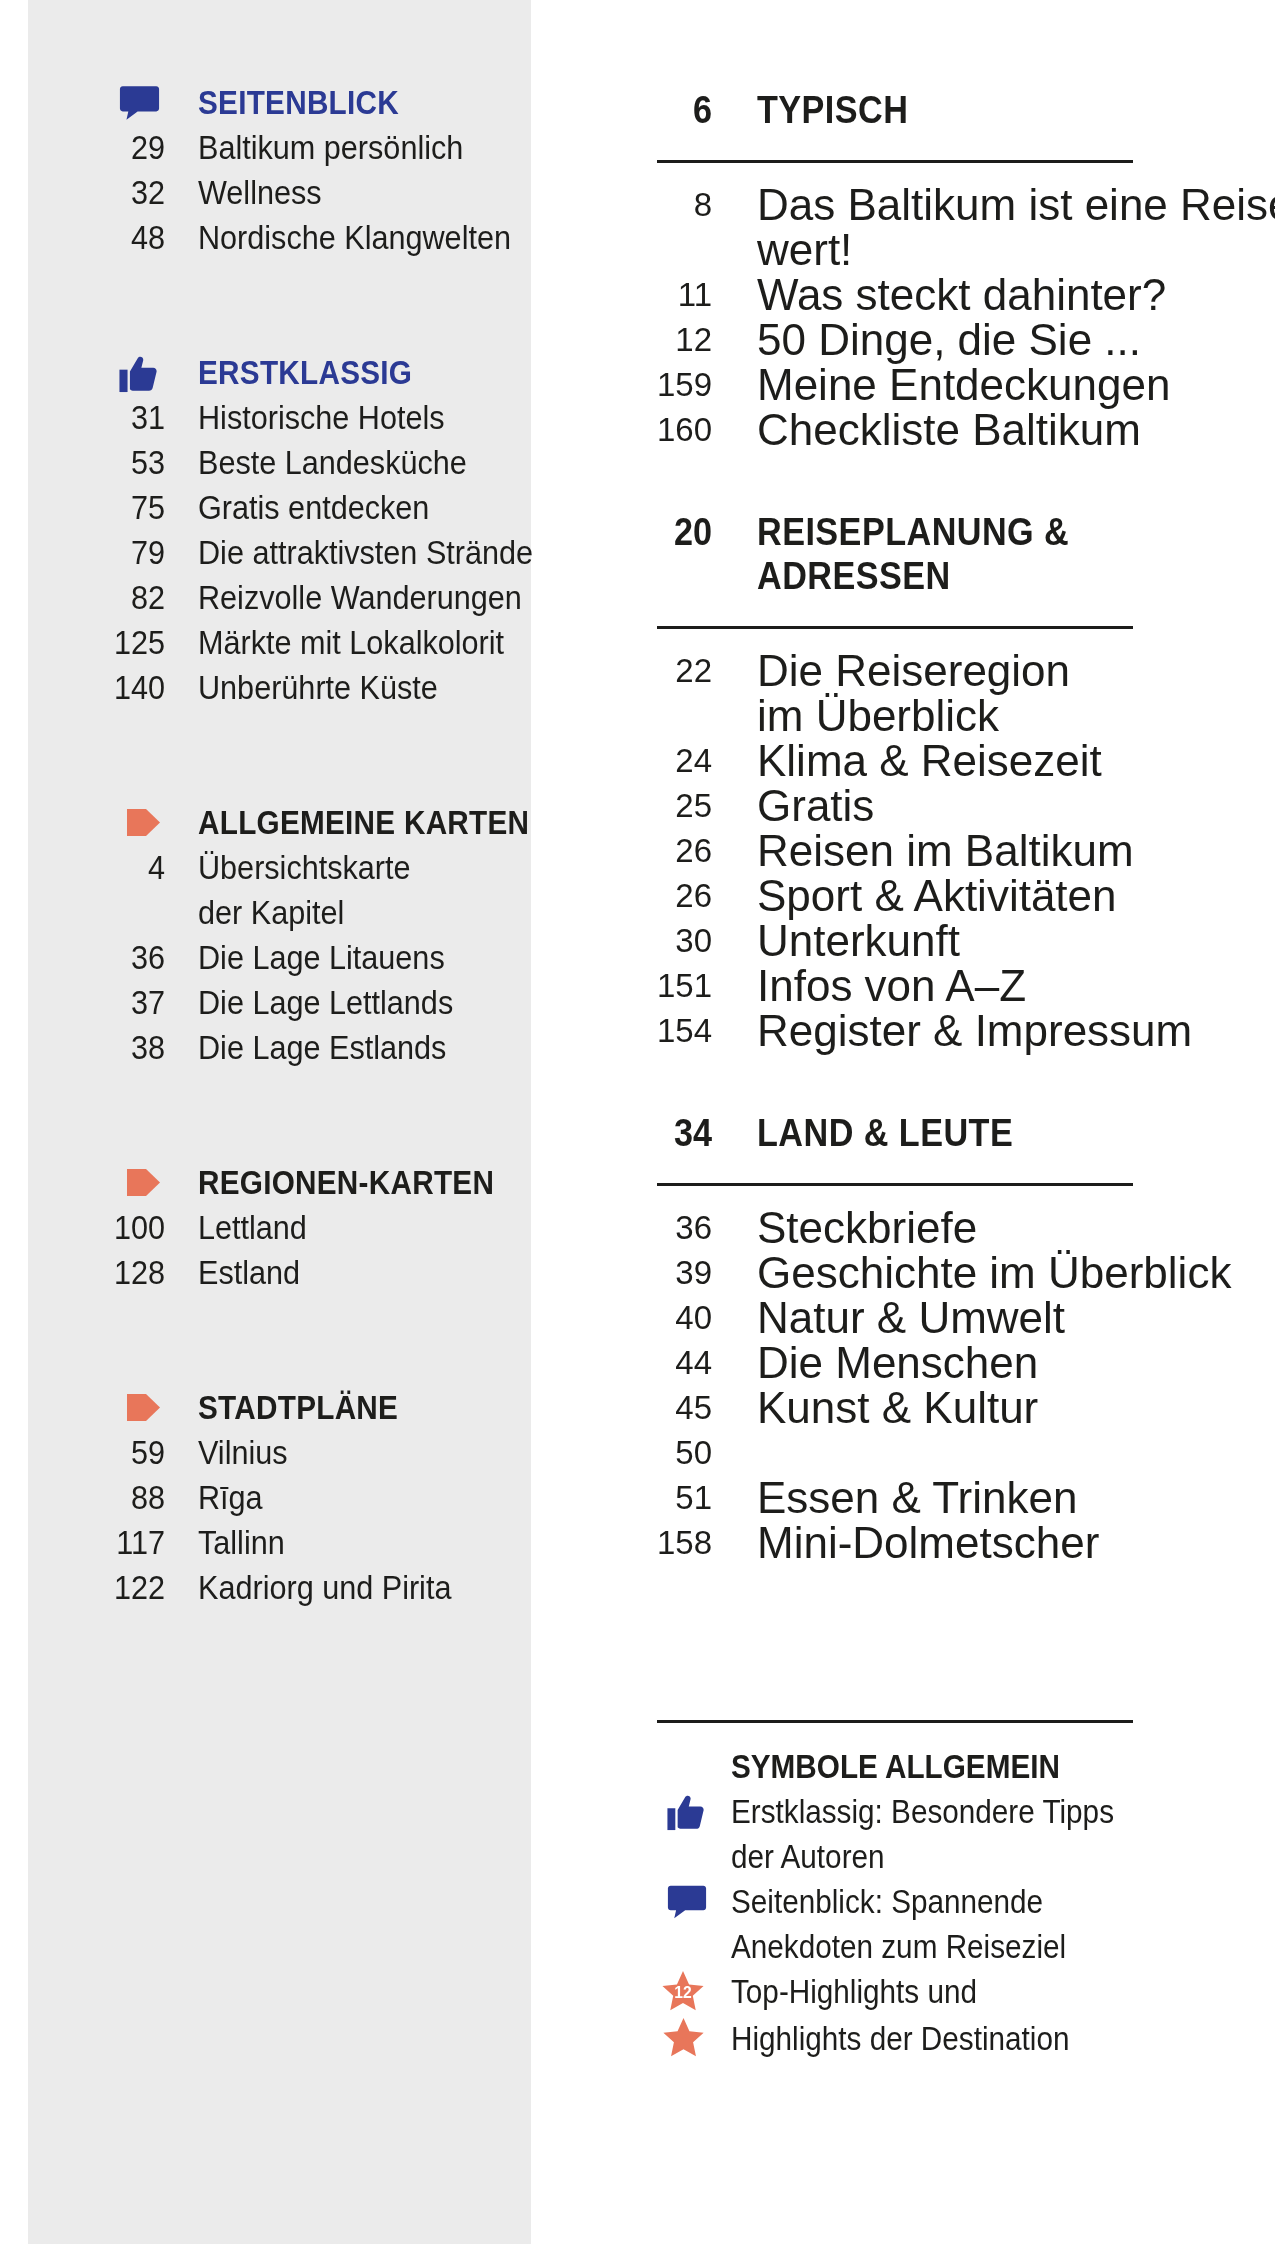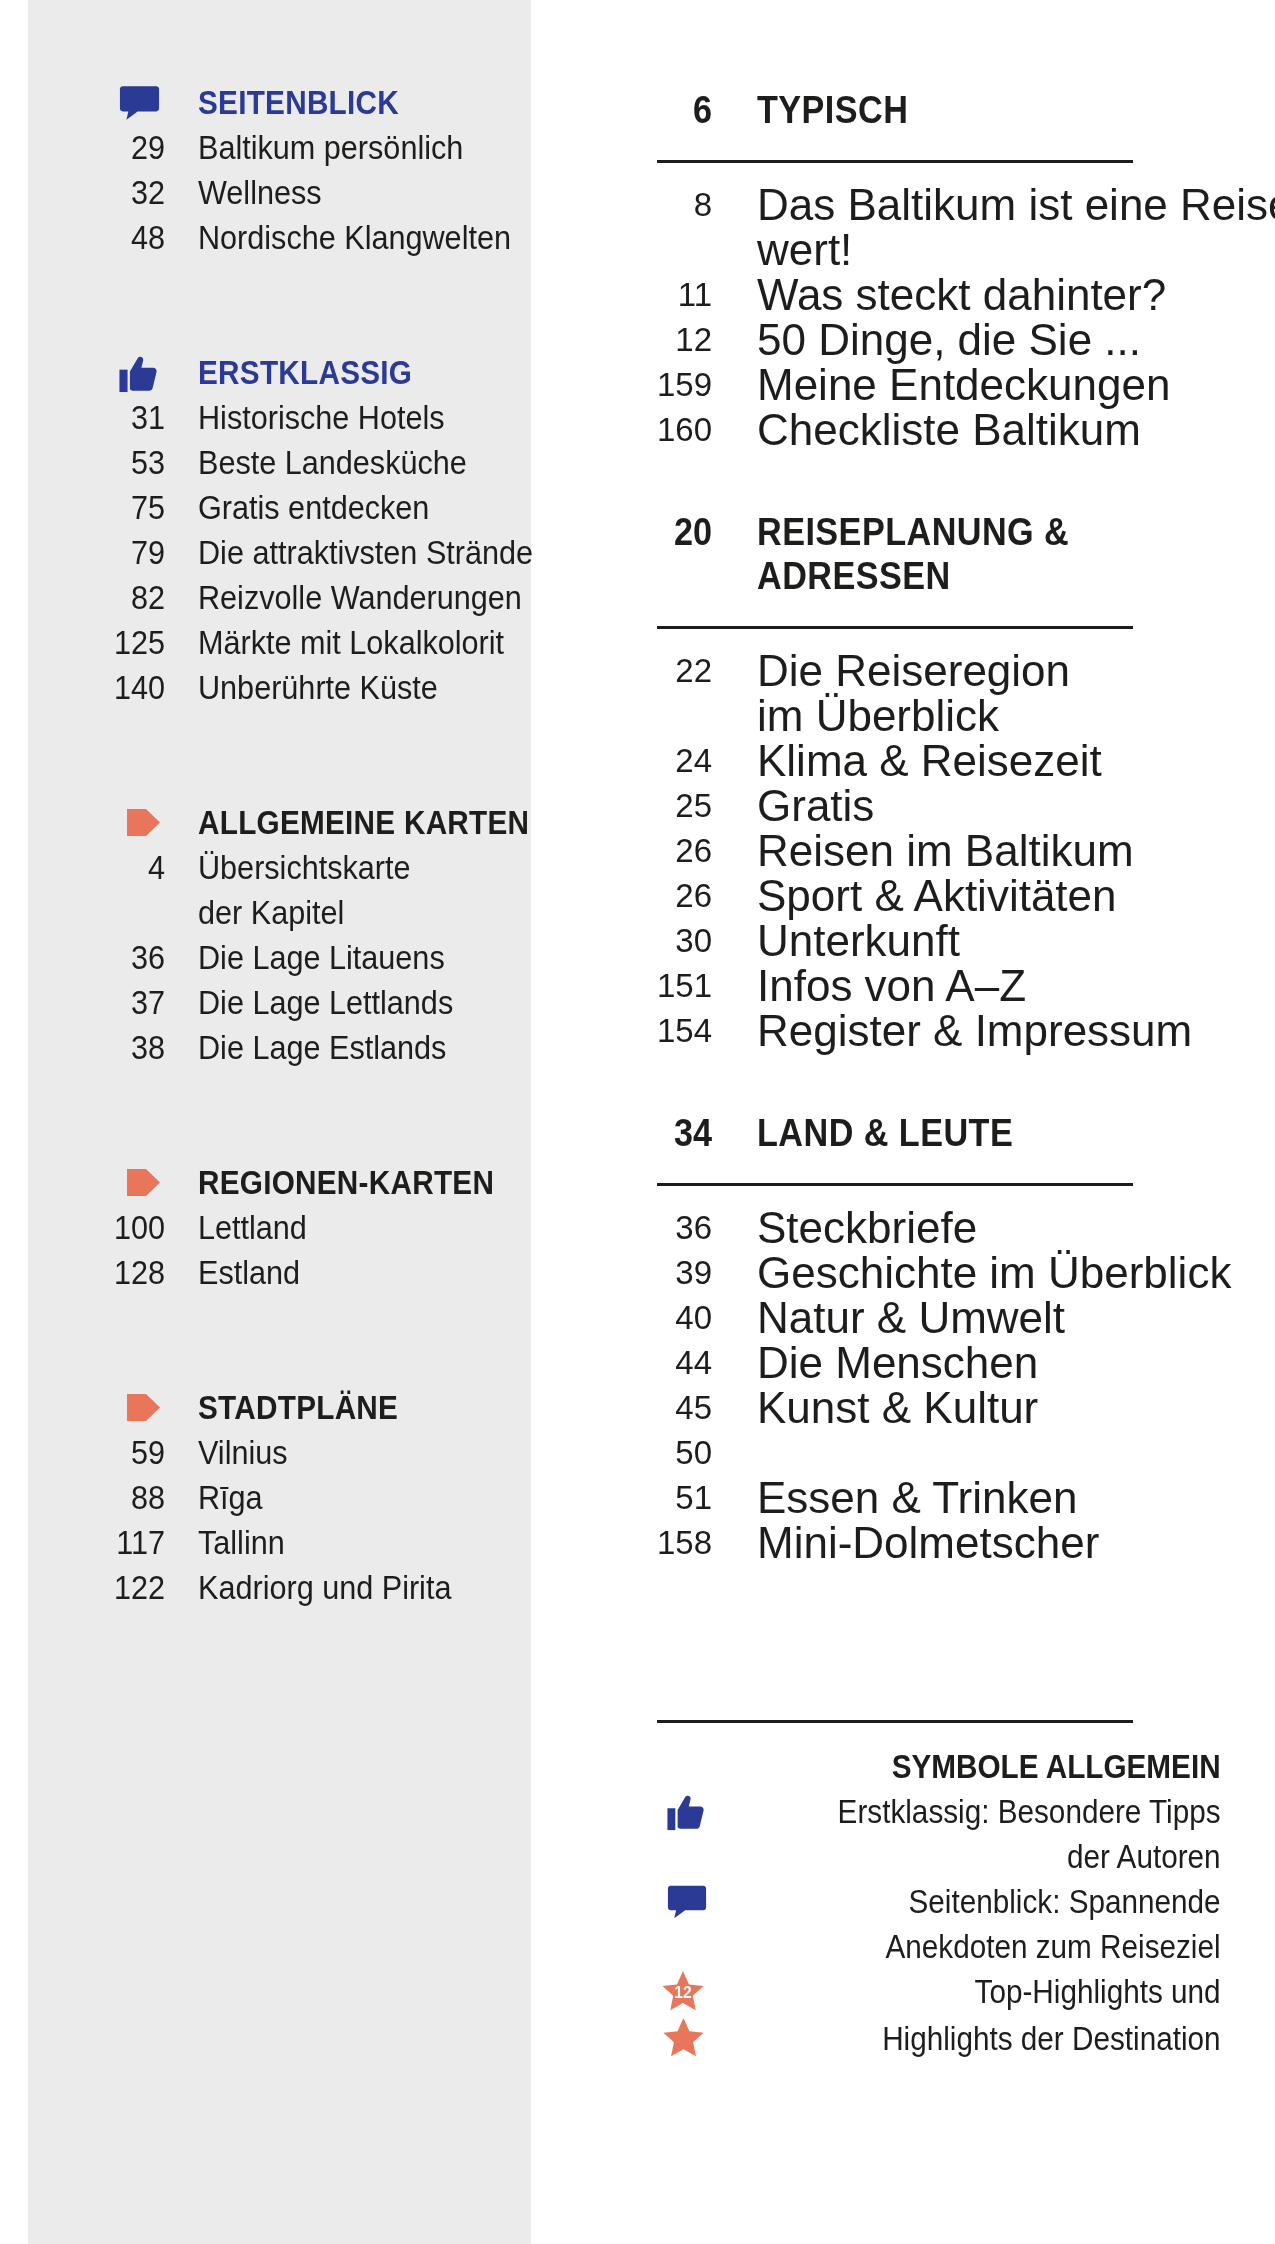--- a/index.html
+++ b/index.html
@@ -28,21 +28,21 @@
   .rnum{font-size:38px;font-weight:700;text-align:right;display:block;transform:scaleX(.9);transform-origin:right top;}
   .rtitle{font-size:38px;font-weight:700;letter-spacing:.5px;margin:0;display:inline-block;transform:scaleX(.9);transform-origin:left top;line-height:44px;}
   .rule{height:3px;background:var(--ink,#1d1d1b);margin:28px 0 19px 0;width:476px;}
   .rows .rrow{line-height:45px;white-space:nowrap;}
   .rpnum{font-size:33px;text-align:right;}
   .rtxt{font-size:44px;}
 
   
   .symbols{margin-top:155px;}
   .symbols .rule{margin:0 0 21px 0;}
-  .srow{display:grid;grid-template-columns:55px 1fr;column-gap:19px;line-height:45px;white-space:nowrap;text-align:right;}
+  .srow{display:grid;grid-template-columns:55px 1fr;column-gap:19px;line-height:45px;white-space:nowrap;}
   .stitle{font-size:33px;font-weight:700;margin:0;line-height:45px;}
   .stxt{font-size:33px;}
 
   .icon-orange{fill:var(--orange,#e8765a);}
   .icon-blue{fill:var(--blue,#2b3a94);}
   svg{display:block;}
 </style>
 </head>
 <body>
 

